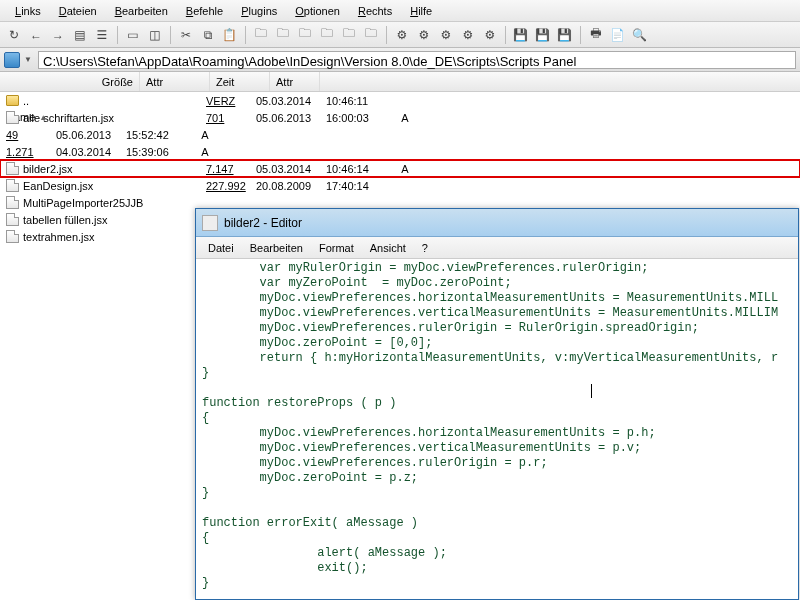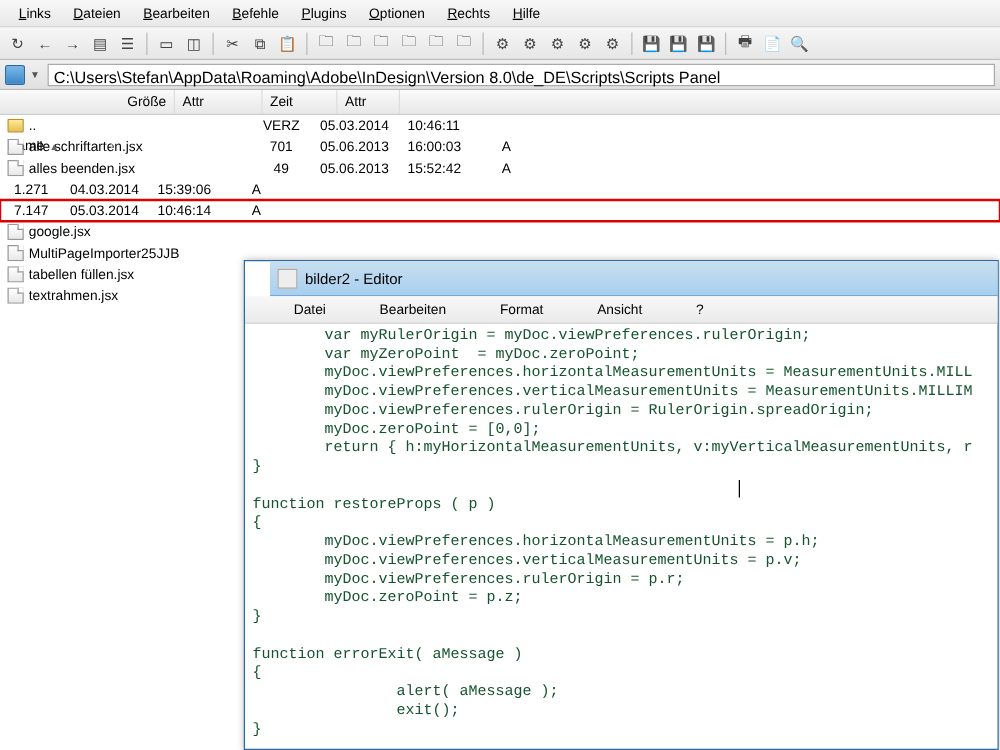--- a/index.html
+++ b/index.html
@@ -26,34 +26,34 @@
 .col-datum { width: 70px; }
 .col-zeit { width: 60px; }
 .col-attr { width: 50px; }
 .sort-arrow { font-size: 8px; margin-left: 4px; color: #666; }
 
 .filelist { font-size: 11px; }
 .file-row { display: flex; height: 17px; align-items: center; }
 .file-row.highlighted { outline: 2px solid #d00; outline-offset: -1px; }
 .fcell { padding: 0 6px; white-space: nowrap; overflow: hidden; }
 .fcell.name { width: 200px; display: flex; align-items: center; gap: 4px; }
-.fcell.size { width: 50px; text-align: center; }
+.fcell.size { width: 50px; text-align: left; text-decoration: underline; }
 .fcell.date { width: 70px; }
 .fcell.time { width: 60px; }
 .fcell.attr { width: 50px; text-align: center; }
 .file-icon { width: 13px; height: 13px; flex-shrink: 0; background: linear-gradient(#fff, #e8e8e8); border: 1px solid #999; position: relative; }
 .file-icon::after { content: ""; position: absolute; top: -1px; right: -1px; width: 4px; height: 4px; background: #fff; border-left: 1px solid #999; border-bottom: 1px solid #999; }
 .updir-icon { width: 13px; height: 11px; background: linear-gradient(#ffe89a, #e8c050); border: 1px solid #b89020; border-radius: 1px; position: relative; }
 
 .editor-window { position: absolute; left: 195px; top: 208px; width: 604px; height: 392px; background: #fff; border: 1px solid #2a6aa8; box-shadow: 0 0 6px rgba(0,0,0,0.3); display: flex; flex-direction: column; }
-.editor-titlebar { height: 28px; background: linear-gradient(#c8dff0, #a8cfef); display: flex; align-items: center; padding: 0 6px; gap: 6px; border-bottom: 1px solid #7aa8d0; margin-left: 20px; }
+.editor-titlebar { height: 28px; background: linear-gradient(#c8dff0, #a8cfef); display: flex; align-items: center; padding: 0 6px; gap: 6px; border-bottom: 1px solid #7aa8d0; }
 .editor-icon { width: 16px; height: 16px; background: #eee; border: 1px solid #aaa; }
 .editor-title { font-size: 12px; color: #000; }
 .editor-menubar { height: 22px; background: linear-gradient(#f8f8f8, #eaeaea); display: flex; align-items: center; padding: 0 4px; border-bottom: 1px solid #ccc; }
-.editor-menubar-item { padding: 2px 8px; margin-left: 27px; }
+.editor-menubar-item { padding: 2px 8px; }
 .editor-content { flex: 1; font-family: "Consolas", "Courier New", monospace; font-size: 12px; line-height: 15px; padding: 2px 6px; white-space: pre; overflow: hidden; color: #14532d; position: relative; }
 .text-cursor { position: absolute; width: 1px; height: 14px; background: #000; }
 </style>
 </head>
 <body>
 
 <div class="menubar">
   <div class="menubar-item"><span><u>L</u>inks</span></div>
   <div class="menubar-item"><span><u>D</u>ateien</span></div>
   <div class="menubar-item"><span><u>B</u>earbeiten</span></div>
@@ -140,49 +140,49 @@
       <div class="fcell name">
         <div class="file-icon"></div>
         <span>alle schriftarten.jsx</span>
       </div>
       <div class="fcell size">701</div>
       <div class="fcell date">05.06.2013</div>
       <div class="fcell time">16:00:03</div>
       <div class="fcell attr">A</div>
     </div>
     <div class="file-row">
-      <div class="fcell name">
-        <div class="file-icon"></div>
-        <span>alles beenden.jsx</span>
-      </div>
       <div class="fcell size">49</div>
       <div class="fcell date">05.06.2013</div>
       <div class="fcell time">15:52:42</div>
       <div class="fcell attr">A</div>
     </div>
     <div class="file-row">
       <div class="fcell size">1.271</div>
       <div class="fcell date">04.03.2014</div>
       <div class="fcell time">15:39:06</div>
       <div class="fcell attr">A</div>
     </div>
     <div class="file-row highlighted">
+      <div class="fcell name">
+        <div class="file-icon"></div>
+        <span>bilder2.jsx</span>
+      </div>
       <div class="fcell size">7.147</div>
       <div class="fcell date">05.03.2014</div>
       <div class="fcell time">10:46:14</div>
       <div class="fcell attr">A</div>
     </div>
     <div class="file-row">
       <div class="fcell name">
         <div class="file-icon"></div>
-        <span>google.jsx</span>
-      </div>
-      <div class="fcell size"></div>
-      <div class="fcell date"></div>
-      <div class="fcell time"></div>
+        <span>EanDesign.jsx</span>
+      </div>
+      <div class="fcell size">227.992</div>
+      <div class="fcell date">20.08.2009</div>
+      <div class="fcell time">17:40:14</div>
       <div class="fcell attr"></div>
     </div>
     <div class="file-row">
       <div class="fcell name">
         <div class="file-icon"></div>
         <span>MultiPageImporter25JJB</span>
       </div>
       <div class="fcell size"></div>
       <div class="fcell date"></div>
       <div class="fcell time"></div>

